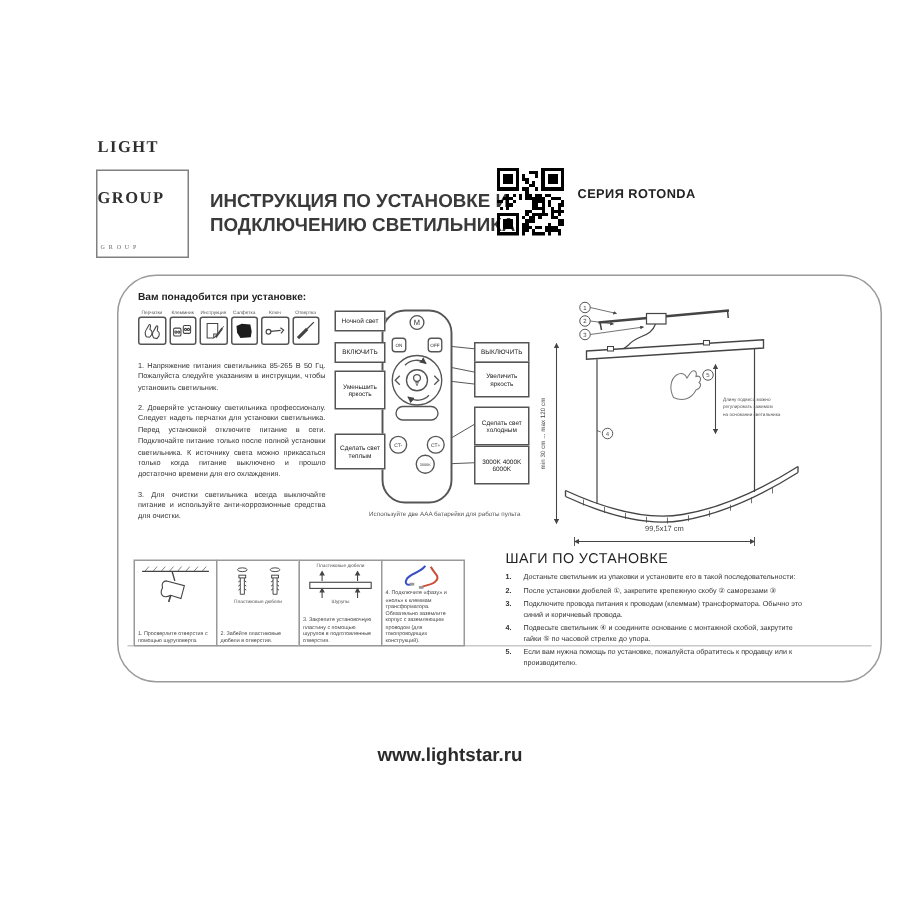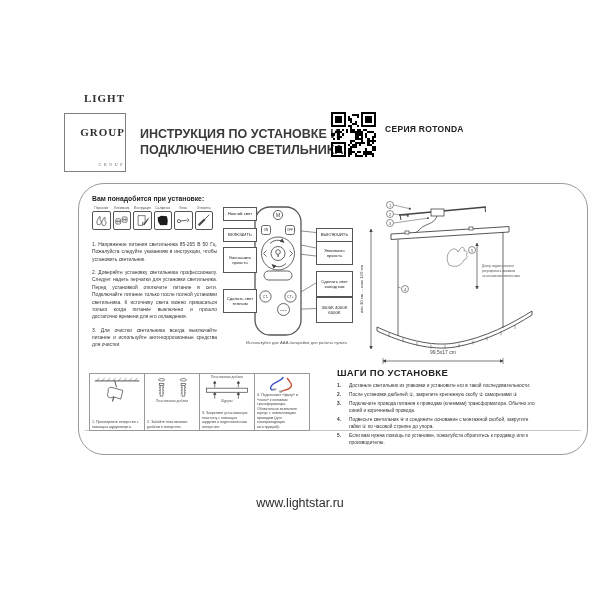--- a/index.html
+++ b/index.html
@@ -2,21 +2,21 @@
 <html><head>
 <meta charset="utf-8">
 <style>
   html,body{margin:0;padding:0;background:#fff;}
   .page{position:relative;width:600px;height:600px;background:#fff;overflow:hidden;
         font-family:"Liberation Sans",sans-serif;color:#333;-webkit-text-size-adjust:none;}
   .abs{position:absolute;}
 
   
   .logo{left:64px;top:113px;width:60px;height:57px;border:1px solid #808080;
-        display:flex;flex-direction:column;align-items:flex-end;justify-content:center;
+        display:flex;flex-direction:column;align-items:flex-start;justify-content:center;
         font-family:"Liberation Serif",serif;color:#2f2f2f;gap:22px;}
   .logo .l1{font-size:11px;font-weight:bold;letter-spacing:1px;line-height:1.05;}
   .logo .l3{font-size:4px;letter-spacing:2.6px;color:#666;margin-top:1px;margin-left:2px;}
   .flag{display:flex;margin-top:3px;width:42px;height:4.5px;}
   .flag .g{flex:1;background:#3d8b3d;}
   .flag .w{width:4px;background:#fff;}
   .flag .r{flex:1;background:#b8352f;}
   .title{left:140px;top:126px;width:210px;font-size:12.5px;font-weight:bold;color:#3a3a3a;line-height:1.3;}
   .series{left:385px;top:124px;width:145px;text-align:left;color:#222;}
   .series .s1{font-size:8.5px;font-weight:bold;letter-spacing:.3px;}
@@ -40,27 +40,27 @@
   
   .divline{left:6px;top:246px;width:496px;height:1px;background:#c9c9c9;}
   .prow{left:10px;top:189px;width:224px;height:58px;display:flex;}
   .cell{width:56px;border:1px solid #999;margin-left:-1px;display:flex;flex-direction:column;
         align-items:center;padding:2px 2px 1px 2px;box-sizing:border-box;background:#fff;}
   .cell:first-child{margin-left:0;}
   .slbl{font-size:3.2px;color:#555;line-height:1.1;}
   .cap{font-size:3.6px;color:#444;line-height:1.25;margin-top:auto;align-self:stretch;}
 
   .steps{left:258px;top:183px;width:204px;}
-  .steps h2{margin:0;font-size:9.5px;font-weight:bold;color:#222;letter-spacing:.3px;}
+  .steps h2{margin:0;font-size:9.5px;font-weight:normal;color:#222;letter-spacing:.3px;}
   .slist{margin-top:5px;}
   .srow{display:flex;margin-bottom:2.5px;}
   .snum{width:12px;font-size:4.8px;font-weight:bold;flex:none;}
   .stxt{font-size:4.8px;line-height:1.4;}
 
-  .footer{left:0;top:496px;width:600px;text-align:center;font-size:12.5px;font-weight:normal;color:#2b2b2b;}
+  .footer{left:0;top:496px;width:600px;text-align:center;font-size:12.5px;font-weight:bold;color:#2b2b2b;}
   svg text{font-family:"Liberation Sans",sans-serif;}
 </style>
 </head>
 <body>
 
 <div class="page">
 
   <div class="abs logo">
     <div class="l1">LIGHT</div>
     <div class="l1">GROUP</div>

